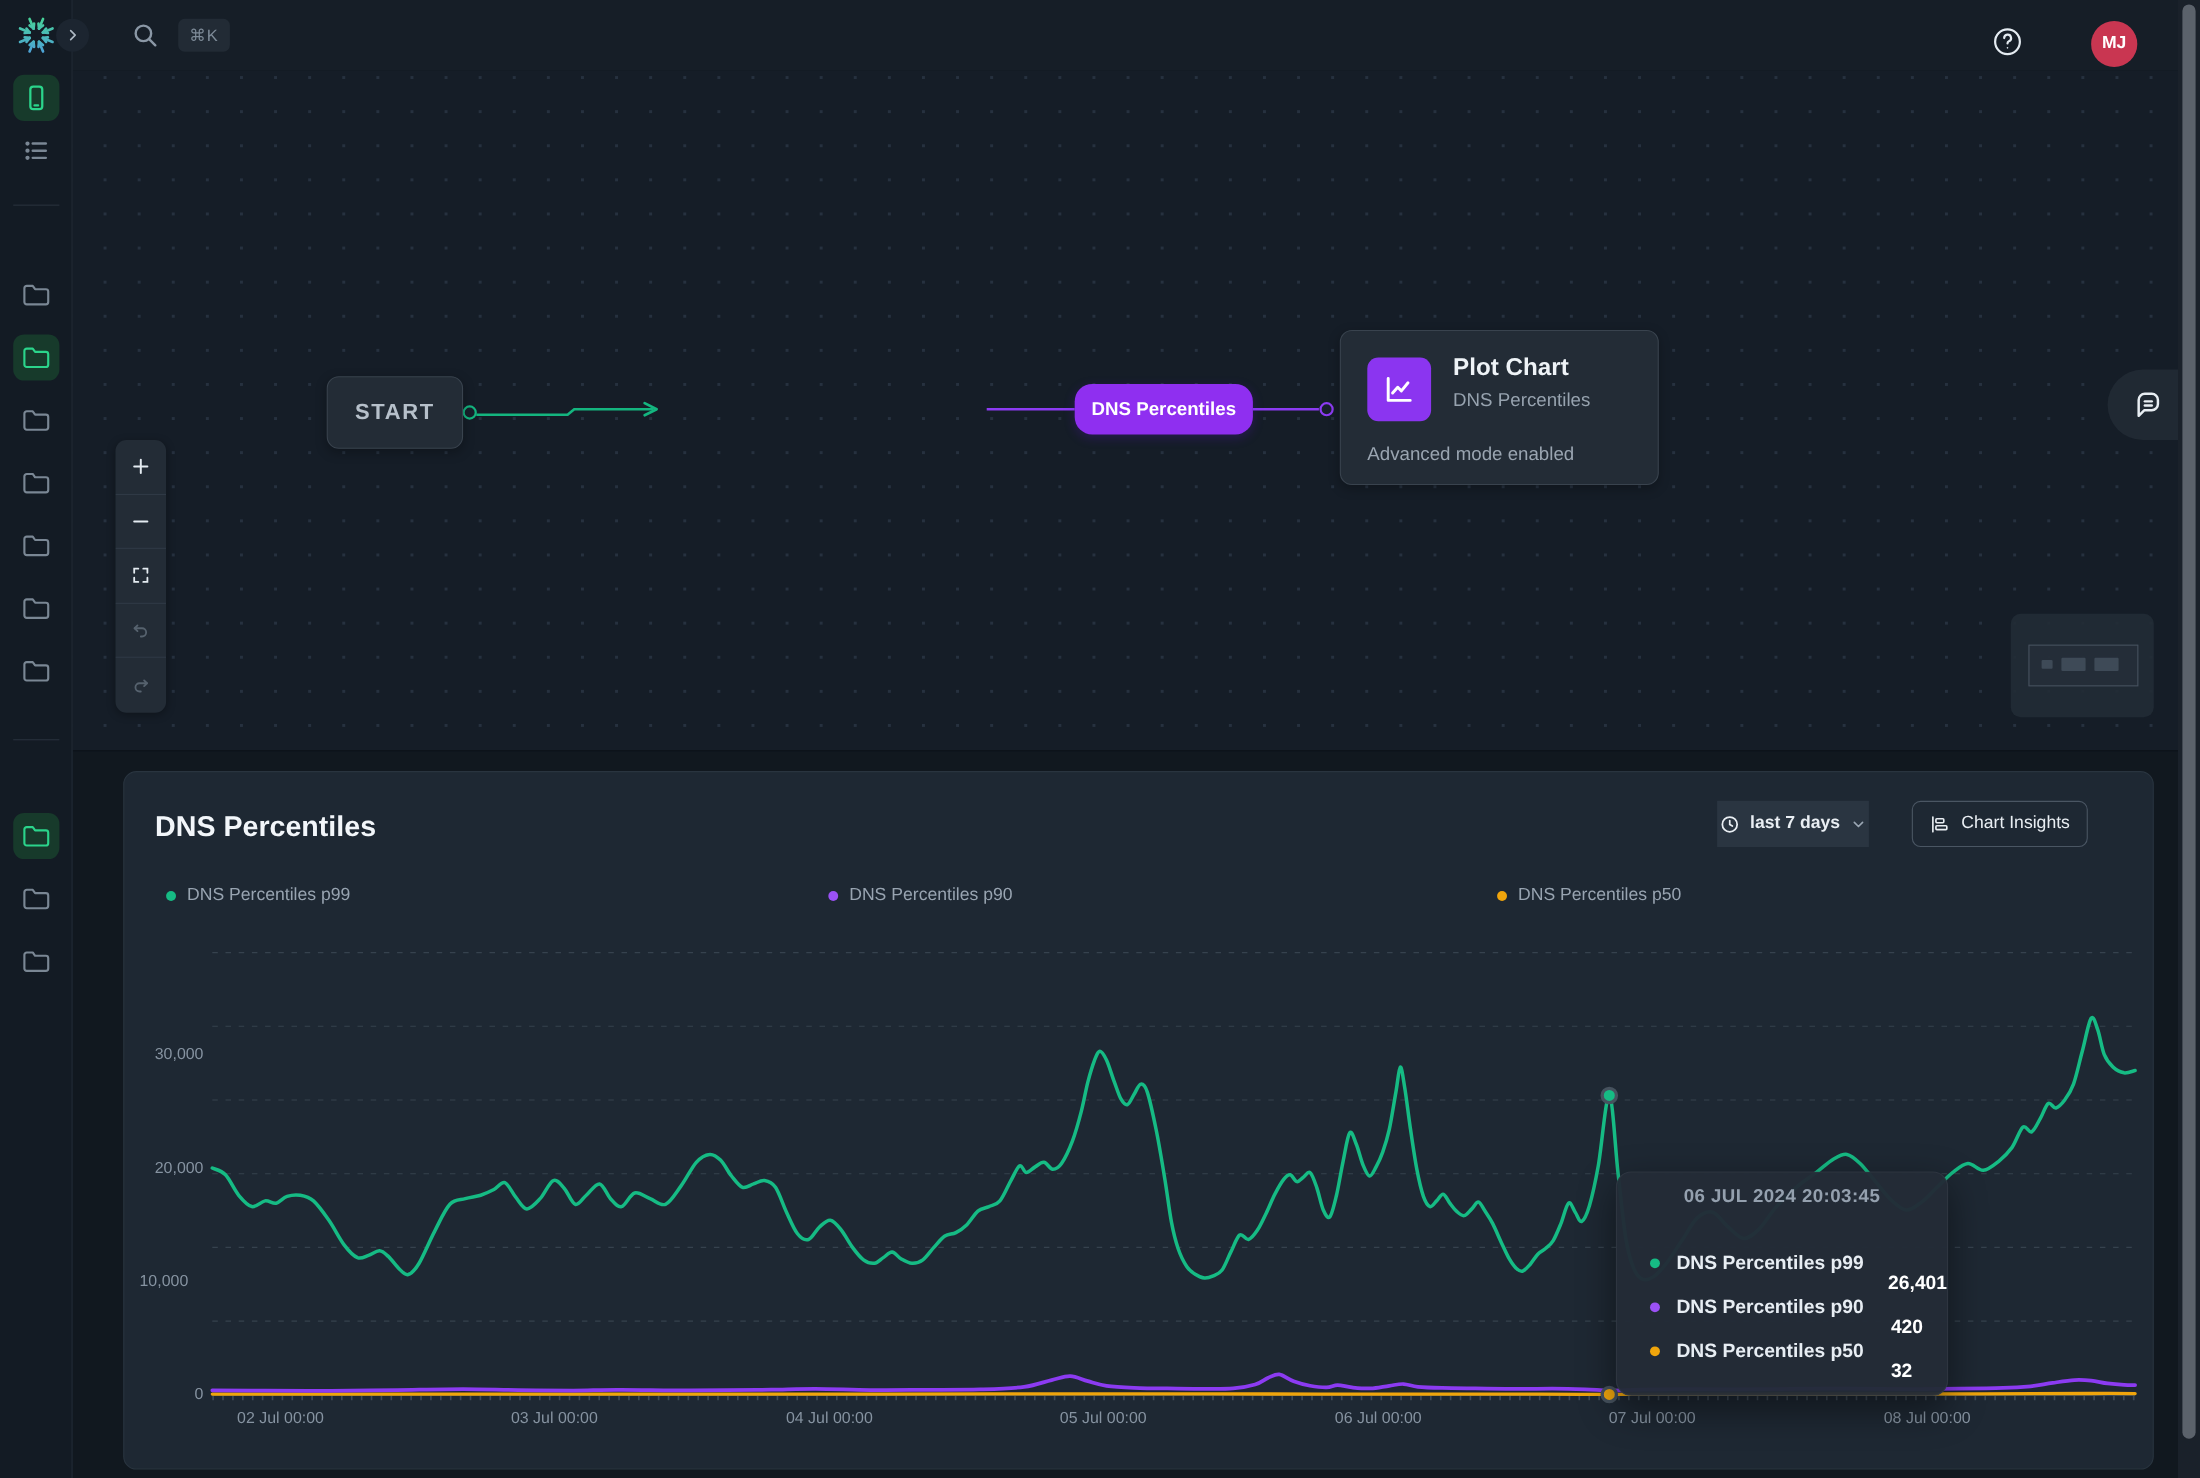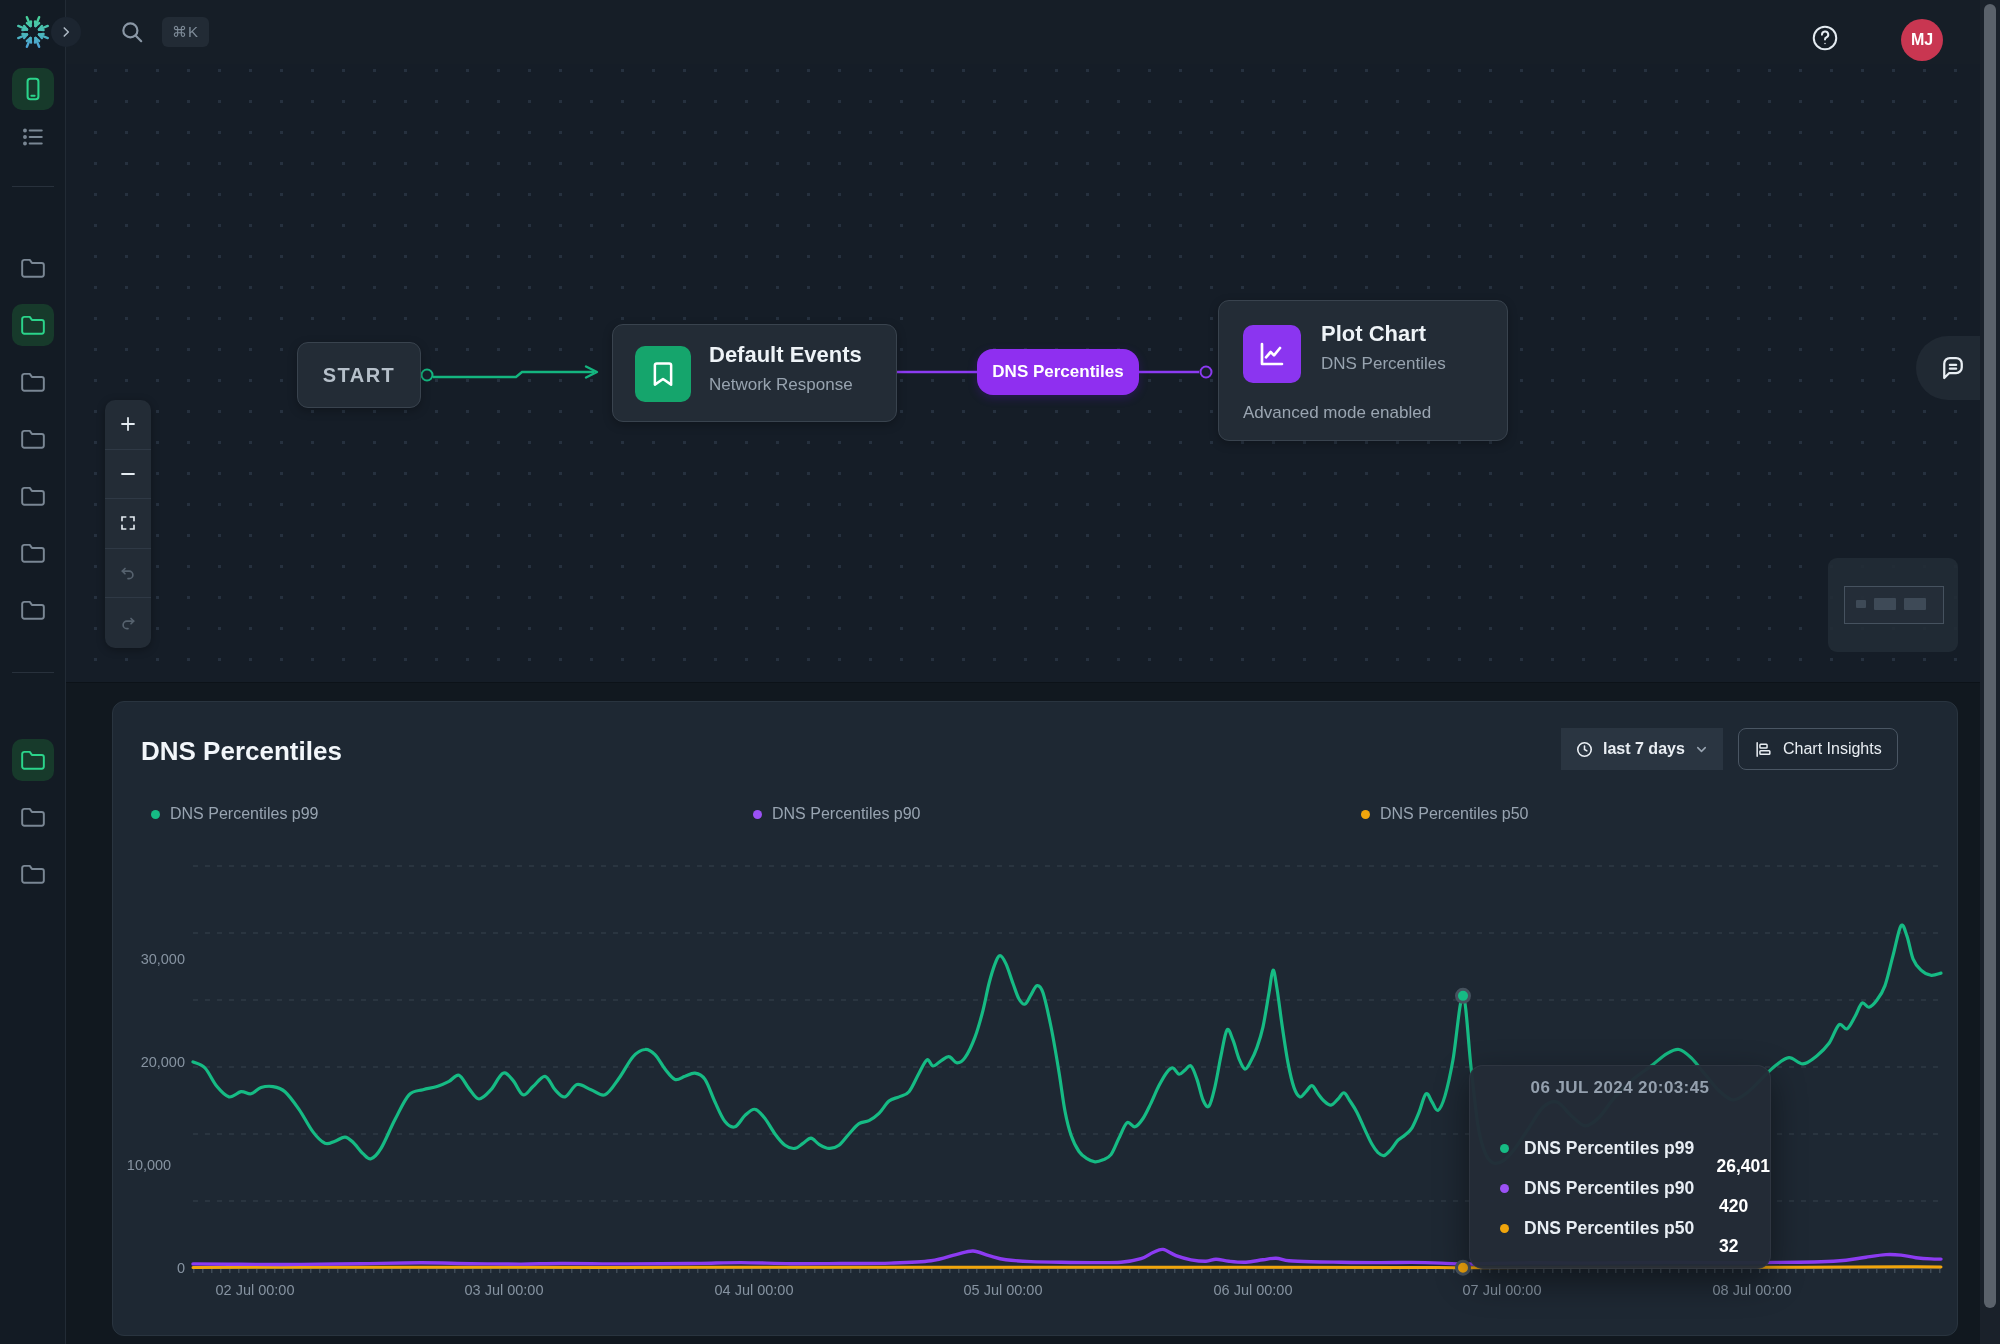--- a/index.html
+++ b/index.html
@@ -46,21 +46,21 @@
 
   .minimap{left:1762px;top:494px;width:130px;height:94px;background:rgba(34,43,53,.92);border-radius:9px;cursor:pointer;}
   .mm-view{left:16px;top:28px;width:100px;height:38px;border:1px solid #46525F;background:rgba(39,48,59,.5);}
   .mm-b{background:#3E4A57;border-radius:1px;}
 
   .chatbtn{left:1850px;top:272px;width:140px;height:64px;border-radius:32px 0 0 32px;background:#202933;display:flex;align-items:center;padding-left:22px;cursor:pointer;}
 
   
   .panel{left:112px;top:701px;width:1846px;height:635px;background:#1E2833;border:1px solid #29343F;border-radius:12px;overflow:hidden;z-index:2;}
   .ptitle{left:28px;top:34px;color:#F2F6FA;font-size:26px;font-weight:bold;}
-  .rangebtn{left:1448px;top:26px;height:42px;padding:0 14px;background:#2A3541;border-radius:0;display:flex;align-items:center;gap:9px;color:#E9EEF3;font-size:16px;font-weight:600;cursor:pointer;}
+  .rangebtn{left:1448px;top:26px;height:42px;padding:0 2px;background:#2A3541;border-radius:0;display:flex;align-items:center;gap:9px;color:#E9EEF3;font-size:16px;font-weight:600;cursor:pointer;}
   .insightsbtn{left:1625px;top:26px;height:42px;padding:0 15px;border:1px solid #4A5663;border-radius:8px;display:flex;align-items:center;gap:10px;color:#E9EEF3;font-size:16px;font-weight:400;cursor:pointer;}
   .legend-item{top:103px;display:flex;align-items:center;gap:10px;color:#98A4B1;font-size:16px;cursor:pointer;}
   .dot{width:9px;height:9px;border-radius:50%;display:inline-block;flex:0 0 auto;}
   .dot-green{background:#16BB84;} .dot-purple{background:#9B51F5;} .dot-orange{background:#F0A50C;}
   .ylab{color:#8693A1;font-size:14.5px;width:72px;text-align:right;height:20px;line-height:20px;}
   .xlab{color:#8693A1;font-size:14.5px;width:130px;text-align:center;height:20px;line-height:20px;top:578px;}
   #chart-svg{left:0;top:149px;}
 
   
   .tooltip{left:1356px;top:363px;width:302px;height:204px;background:rgba(35,43,55,.97);border:1px solid rgba(255,255,255,.05);border-radius:14px;box-shadow:0 12px 34px rgba(0,0,0,.45);z-index:4;}
@@ -220,29 +220,20 @@
       <path d="M520,302.5 L531,308 L520,313.5" fill="none" stroke="#14B57F" stroke-width="2.4" stroke-linecap="round" stroke-linejoin="round"></path>
       <path d="M831,308 H911" fill="none" stroke="#8C3BF2" stroke-width="2.4"></path>
       <path d="M1073,308 H1133" fill="none" stroke="#8C3BF2" stroke-width="2.4"></path>
       <circle cx="1140" cy="308" r="5.5" fill="#18202B" stroke="#8C3BF2" stroke-width="2"></circle>
     </svg>
 
     <div class="abs node start-node">
         <span>START</span>
       </div>
 
-    <div class="abs node n1">
-      <div class="abs nicon">
-        <svg width="30" height="30" viewBox="0 0 24 24" fill="none" stroke="#FFFFFF" stroke-width="2" stroke-linejoin="round">
-            <path d="M7 3.5h10a1.5 1.5 0 0 1 1.5 1.5v15.5L12 16l-6.5 4.5V5A1.5 1.5 0 0 1 7 3.5z"></path>
-          </svg>
-      </div>
-      <div class="abs ntitle">Default Events</div>
-      <div class="abs nsub">Network Response</div>
-    </div>
 
     <div class="abs pill">DNS Percentiles</div>
 
     <div class="abs node n2">
       <div class="abs nicon">
         <svg width="32" height="32" viewBox="0 0 24 24" fill="none" stroke="#FFFFFF" stroke-width="2" stroke-linecap="round" stroke-linejoin="round">
             <path d="M4.5 4.5v15h15"></path>
             <polyline points="7.5,14.5 11,10.5 13.5,13 18,7.5"></polyline>
           </svg>
       </div>

